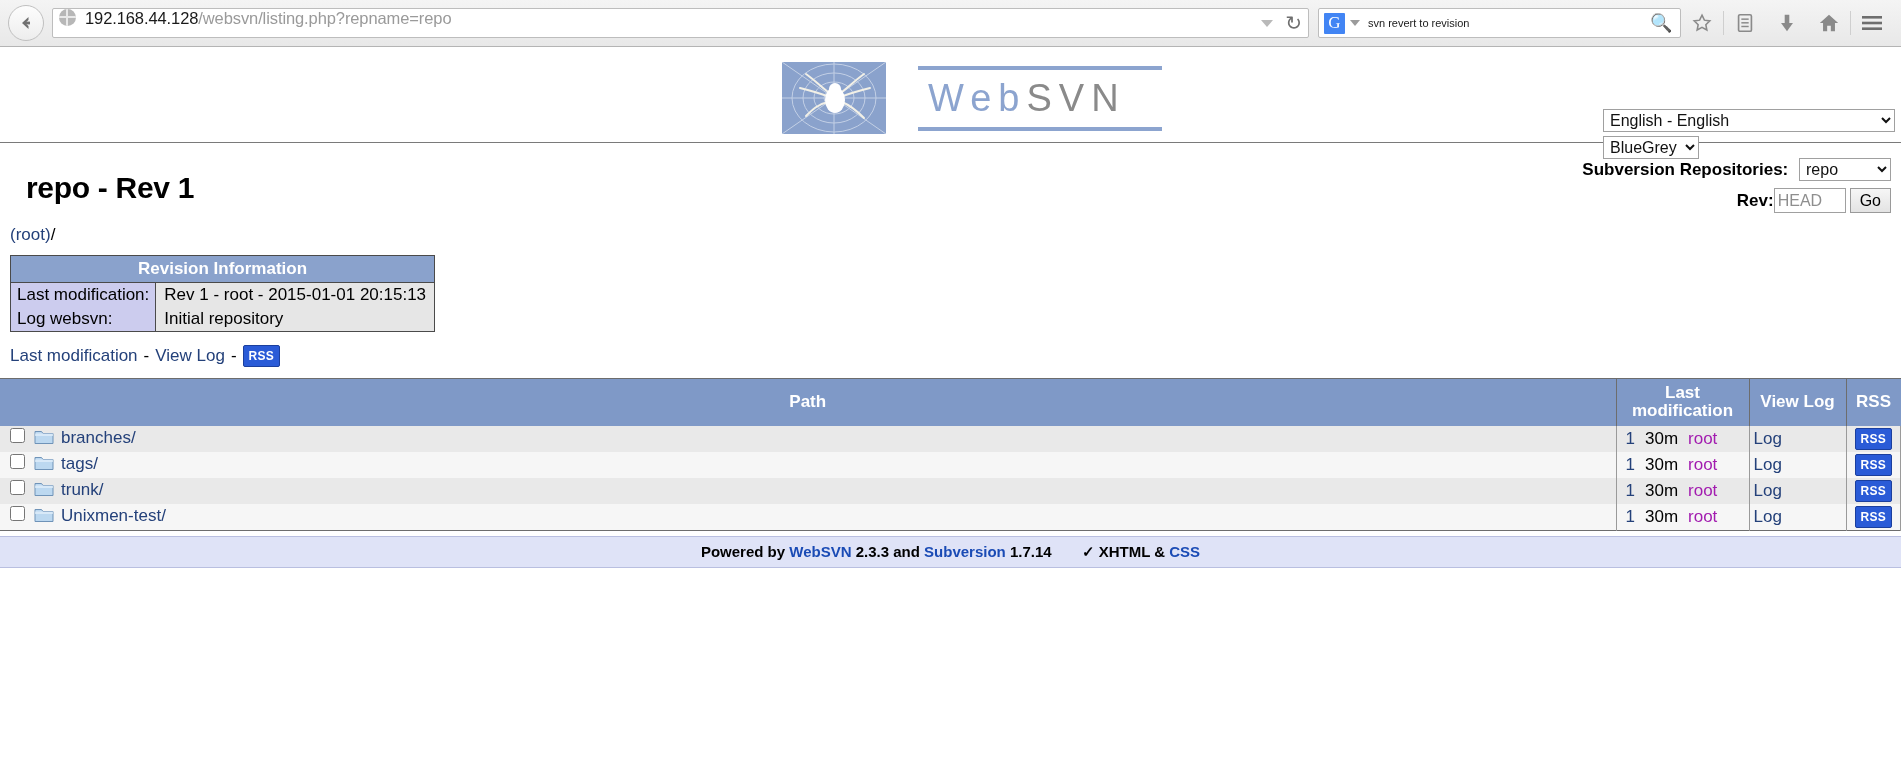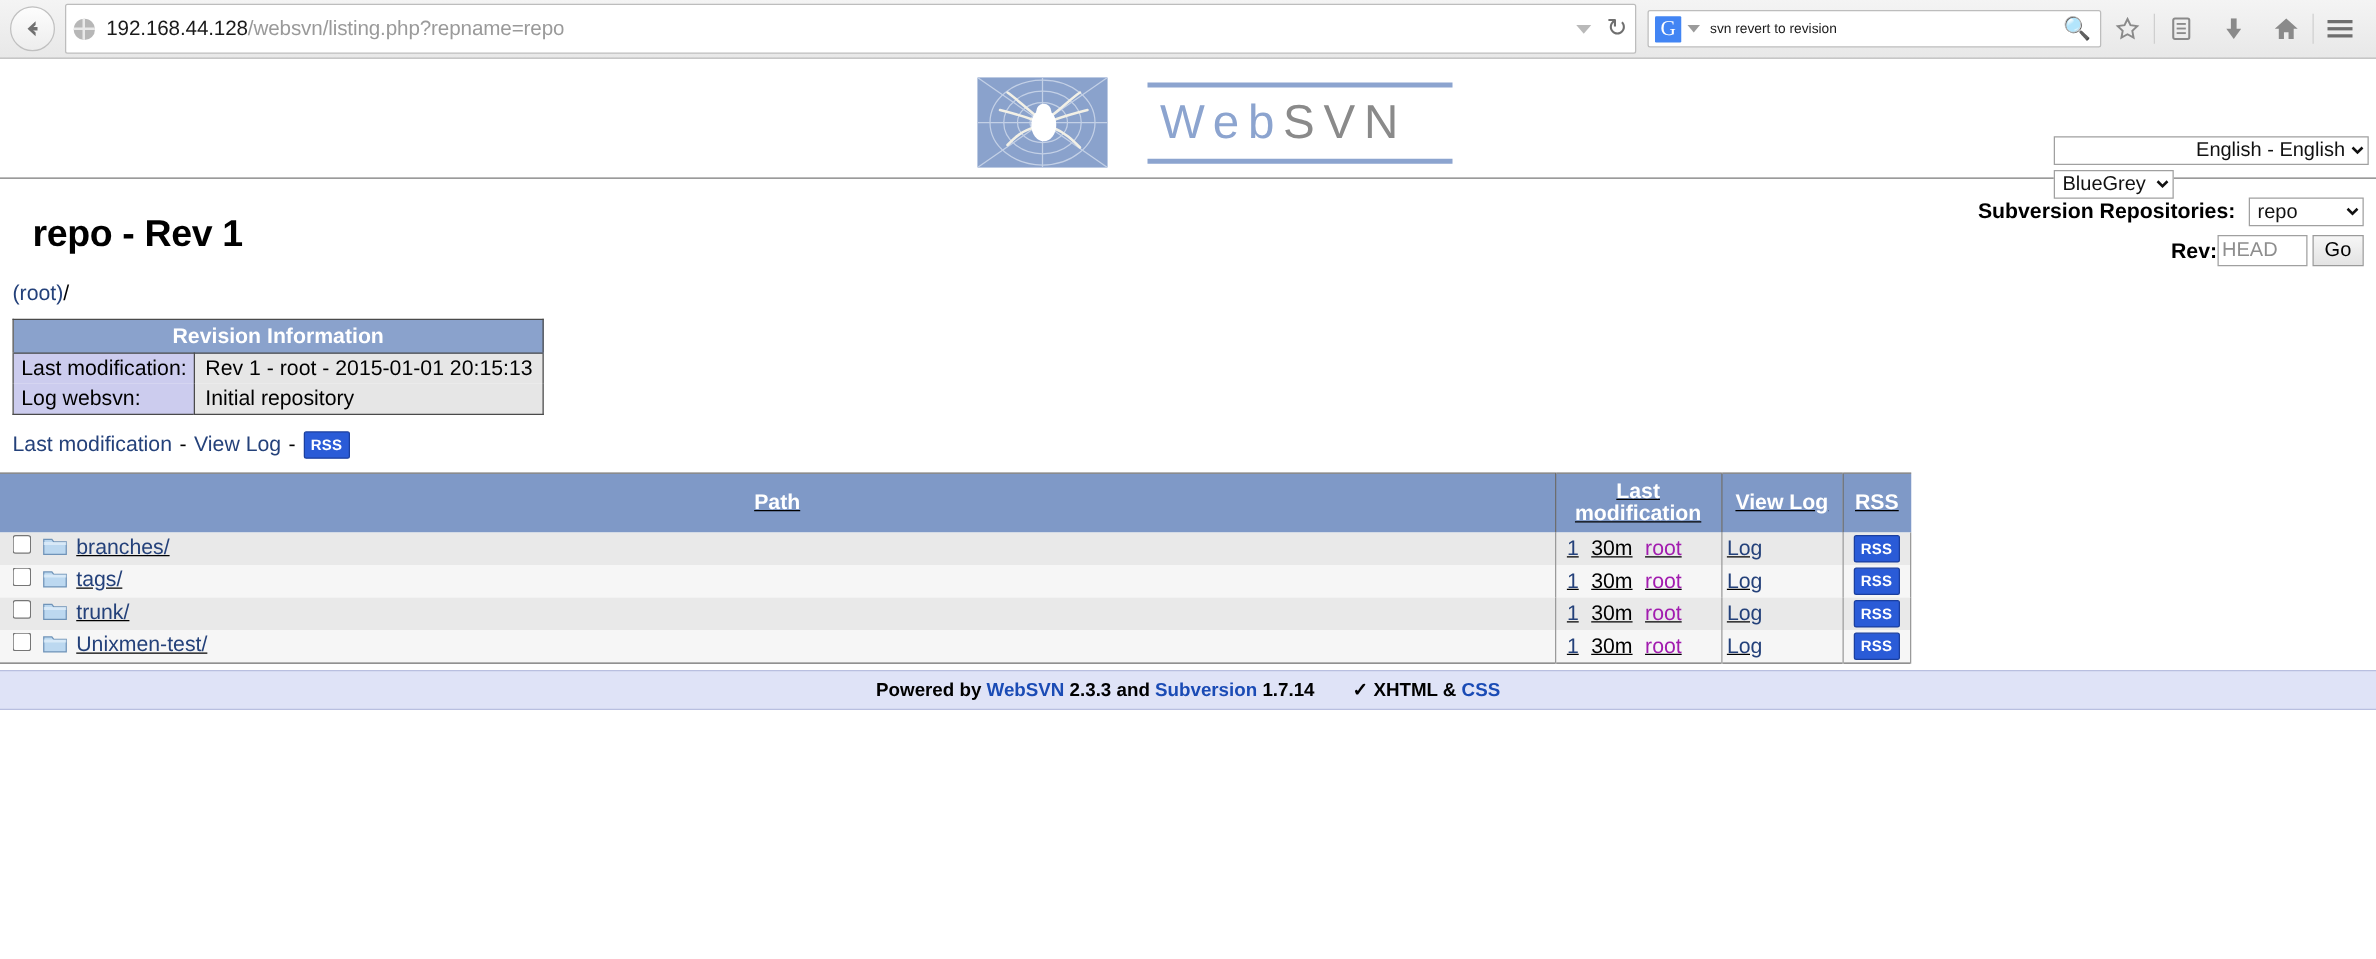--- a/index.html
+++ b/index.html
@@ -30,26 +30,25 @@
     border-radius: 50%;
     border: 1px solid #c0c0c0;
     background: linear-gradient(to bottom,#fdfdfd,#ededed);
     display: flex; align-items: center; justify-content: center;
     margin-right: 8px;
     flex: 0 0 auto;
     cursor: pointer;
   }
   .urlbar {
     flex: 1 1 auto;
-    height: 40px;
+    height: 30px;
     background: #ffffff;
     border: 1px solid #bdbdbd;
     border-radius: 2px;
     display: flex;
-    align-items: center;
     padding: 0 6px;
     box-sizing: border-box;
     min-width: 0;
   }
   .globe {
     width: 17px; height: 17px;
     border-radius: 50%;
     background: #b7b7b7;
     position: relative;
     margin-right: 9px;
@@ -176,21 +175,21 @@
     text-align: left;
   }
   select.sel {
     font-family: "Liberation Sans", sans-serif;
     font-size: 16px;
     padding: 1px 2px;
     border: 1px solid #a0a0a0;
     background: #fff;
     color: #111;
   }
-  .sel-lang { width: 252px; margin-bottom: 4px; display:block;text-align:right;}
+  .sel-lang { width: 292px; margin-bottom: 4px; display:block;}
   .sel-theme { width: 96px; display:block;}
 
   hr.sep {
     border: none;
     border-top: 1px solid #7a7a7a;
     margin: 0 0 0 0;
   }
 
   .title-row {
     position: relative;
@@ -300,26 +299,25 @@
     padding: 4px 5px 4px 5px;
     border: 1px solid #1b3f9e;
     border-radius: 2px;
     vertical-align: middle;
     cursor: pointer;
     letter-spacing: 0.2px;
   }
 
   
   table.listing {
-    width: 1529px;
+    width: 1901px;
     border-collapse: collapse;
     font-size: 17px;
     border-top: 1px solid #6d6d6d;
     border-bottom: 1px solid #6d6d6d;
-    text-decoration: underline;
   }
   table.listing thead th {
     background: #7f99c7;
     color: #ffffff;
     font-weight: bold;
     padding: 5px 6px;
     border-right: 1px solid #6d6d6d;
     font-size: 17px;
     line-height: 1.08;
   }

